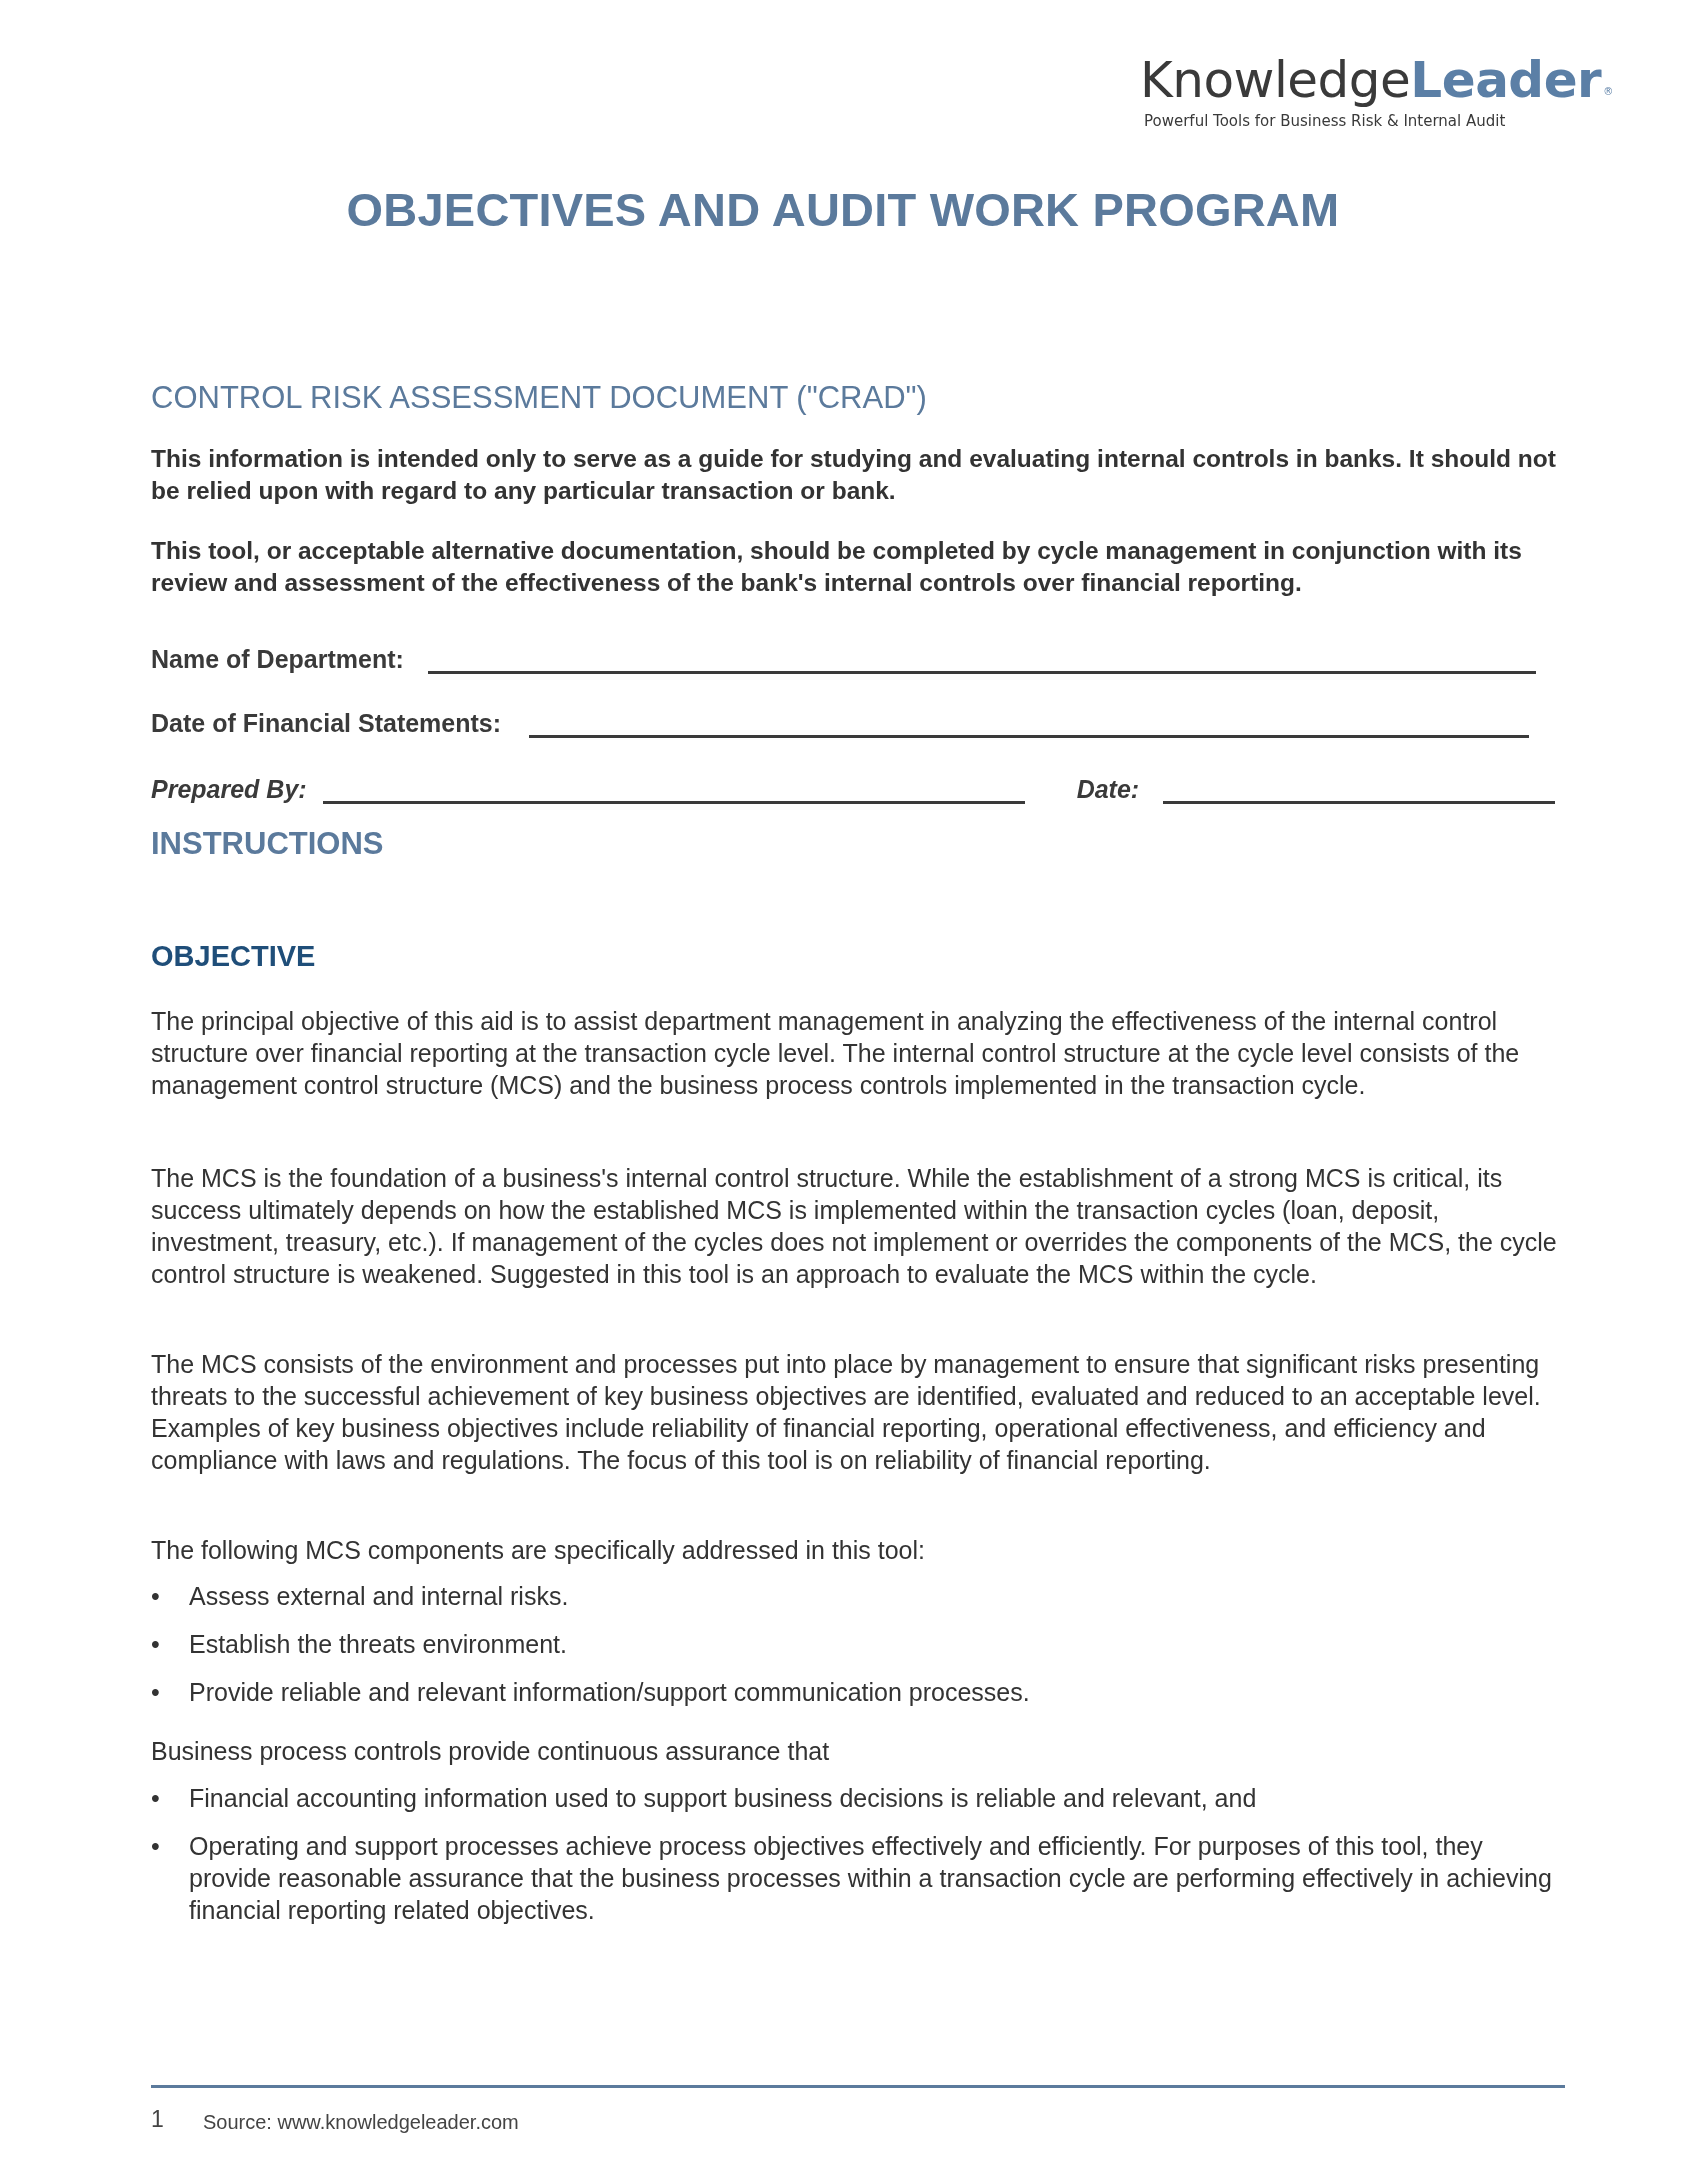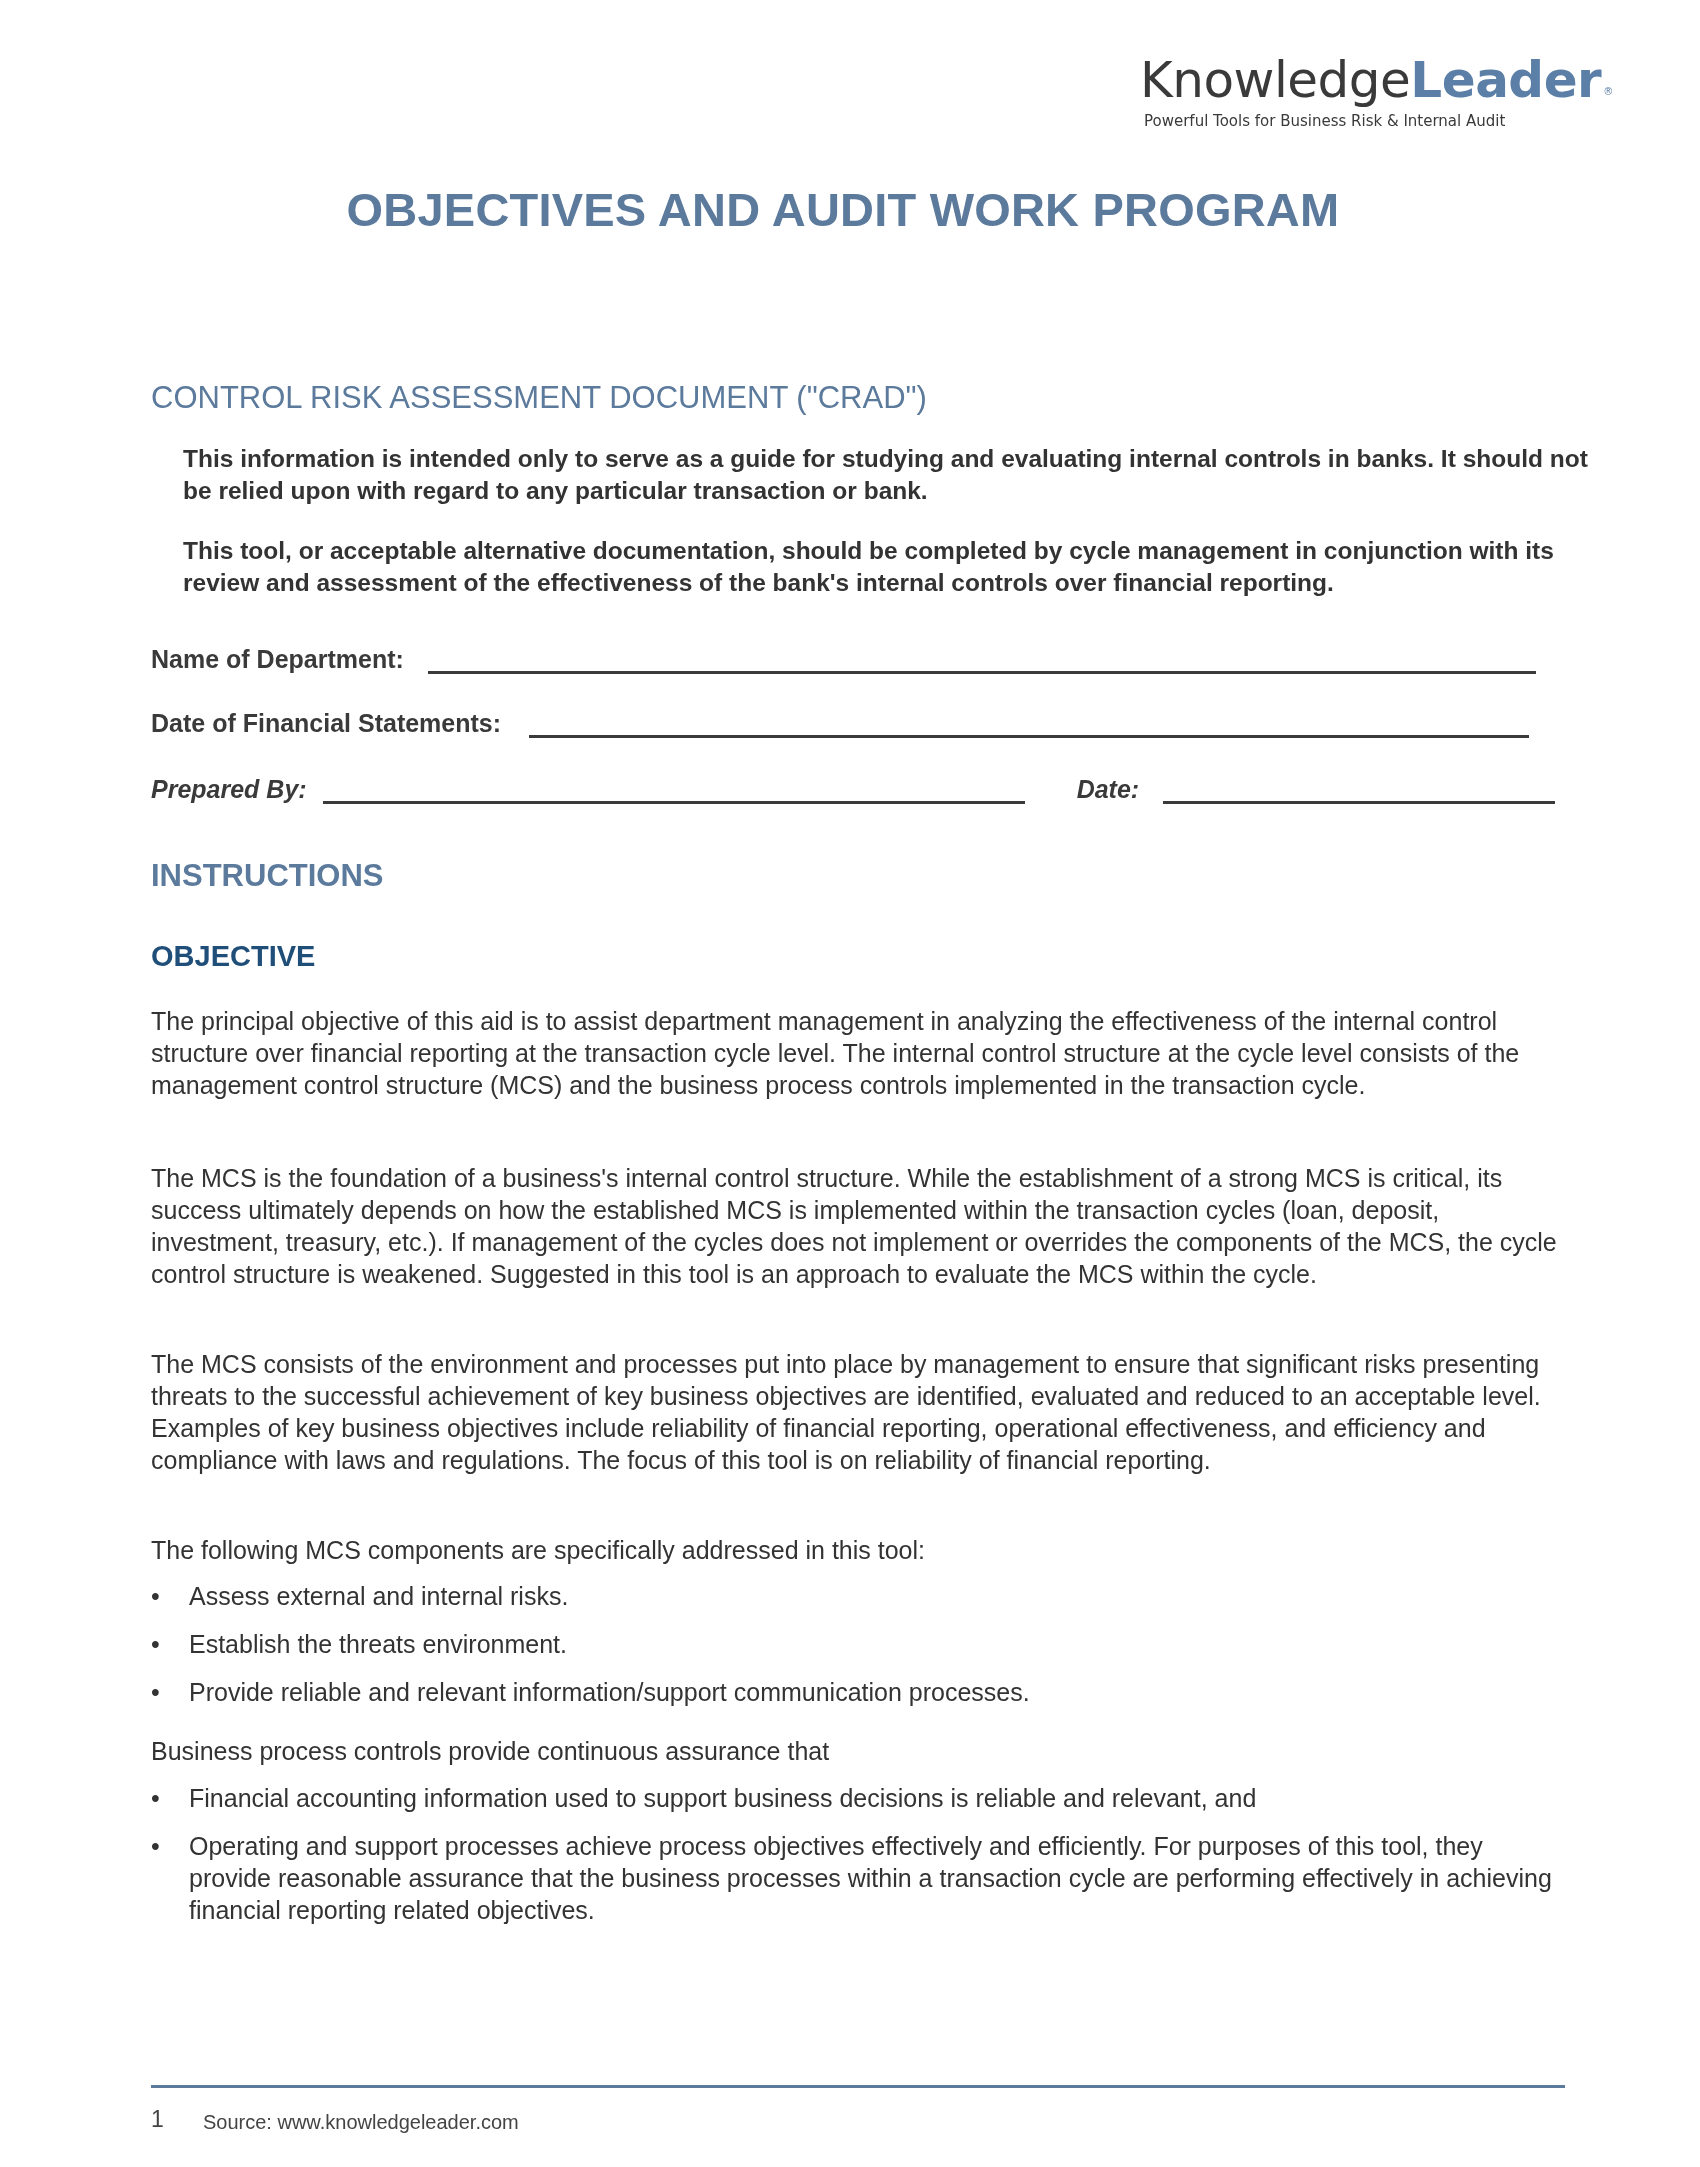--- a/index.html
+++ b/index.html
@@ -16,27 +16,27 @@
   .logo-tag { font-family: "DejaVu Sans", sans-serif; font-size: 15px; color: #3a3a3a; margin-top: 4px; margin-left: 4px; white-space: nowrap; }
 
   
   .title { left: 0; width: 1700px; top: 182px; text-align: center; color: #5b7a9c; font-weight: bold;
            font-size: 47px; line-height: 56px; letter-spacing: 0.2px; }
   .title div { white-space: nowrap; }
   .title .t1 { padding-left: 62px; }
   .title .t2 { padding-left: 0px; margin-left: -14px; }
 
   .h-crad { left: 151px; top: 380px; font-size: 31px; color: #5b7a9c; font-weight: normal; white-space: nowrap; }
-  .bold-para { left: 151px; width: 1420px; font-size: 24.5px; font-weight: bold; color: #333; line-height: 32px; margin-left: 32px; }
+  .bold-para { left: 151px; width: 1420px; font-size: 24.5px; font-weight: bold; color: #333; line-height: 32px; }
 
   .field-row { left: 151px; width: 1414px; height: 34px; font-size: 25px; font-weight: bold; color: #3a3a3a; display: flex; align-items: flex-end; gap: 6px; }
   .field-label { white-space: nowrap; }
   .field-line { border-bottom: 3px solid #3a3a3a; height: 26px; }
 
-  .h-instr { left: 151px; top: 858px; font-size: 31px; color: #5b7a9c; font-weight: bold; white-space: nowrap; }
+  .h-instr { left: 151px; top: 826px; font-size: 31px; color: #5b7a9c; font-weight: bold; white-space: nowrap; }
   .h-obj { left: 151px; top: 940px; font-size: 29px; color: #1f4e79; font-weight: bold; white-space: nowrap; }
 
   .para { left: 151px; width: 1420px; font-size: 25px; line-height: 32px; color: #333; }
   .bullet { left: 151px; width: 1420px; font-size: 25px; line-height: 32px; color: #333; display: flex; }
   .bullet .dot { width: 38px; flex: none; }
   .bullet .txt { flex: 1; }
 
   .footer-rule { left: 151px; width: 1414px; top: 2085px; height: 3px; background: #5b7a9c; }
   .page-num { left: 151px; top: 2106px; font-size: 23px; color: #444; }
   .source { left: 203px; top: 2111px; font-size: 20px; color: #444; white-space: nowrap; }

